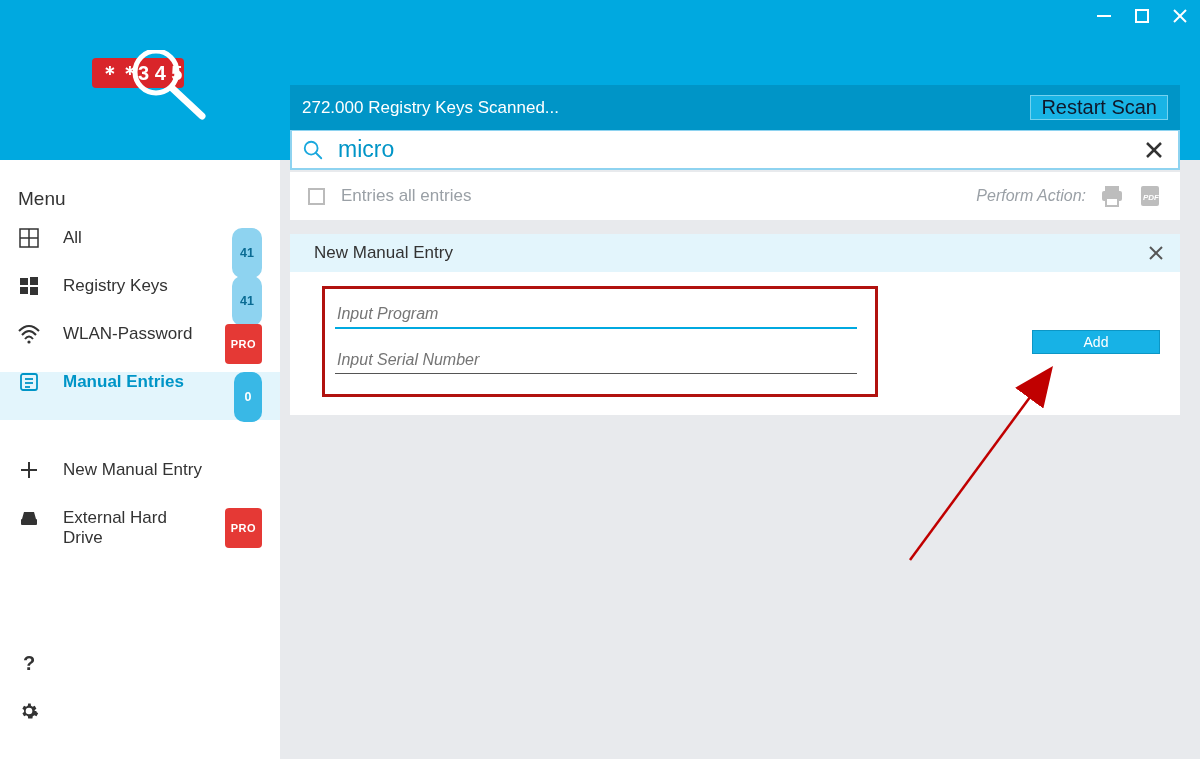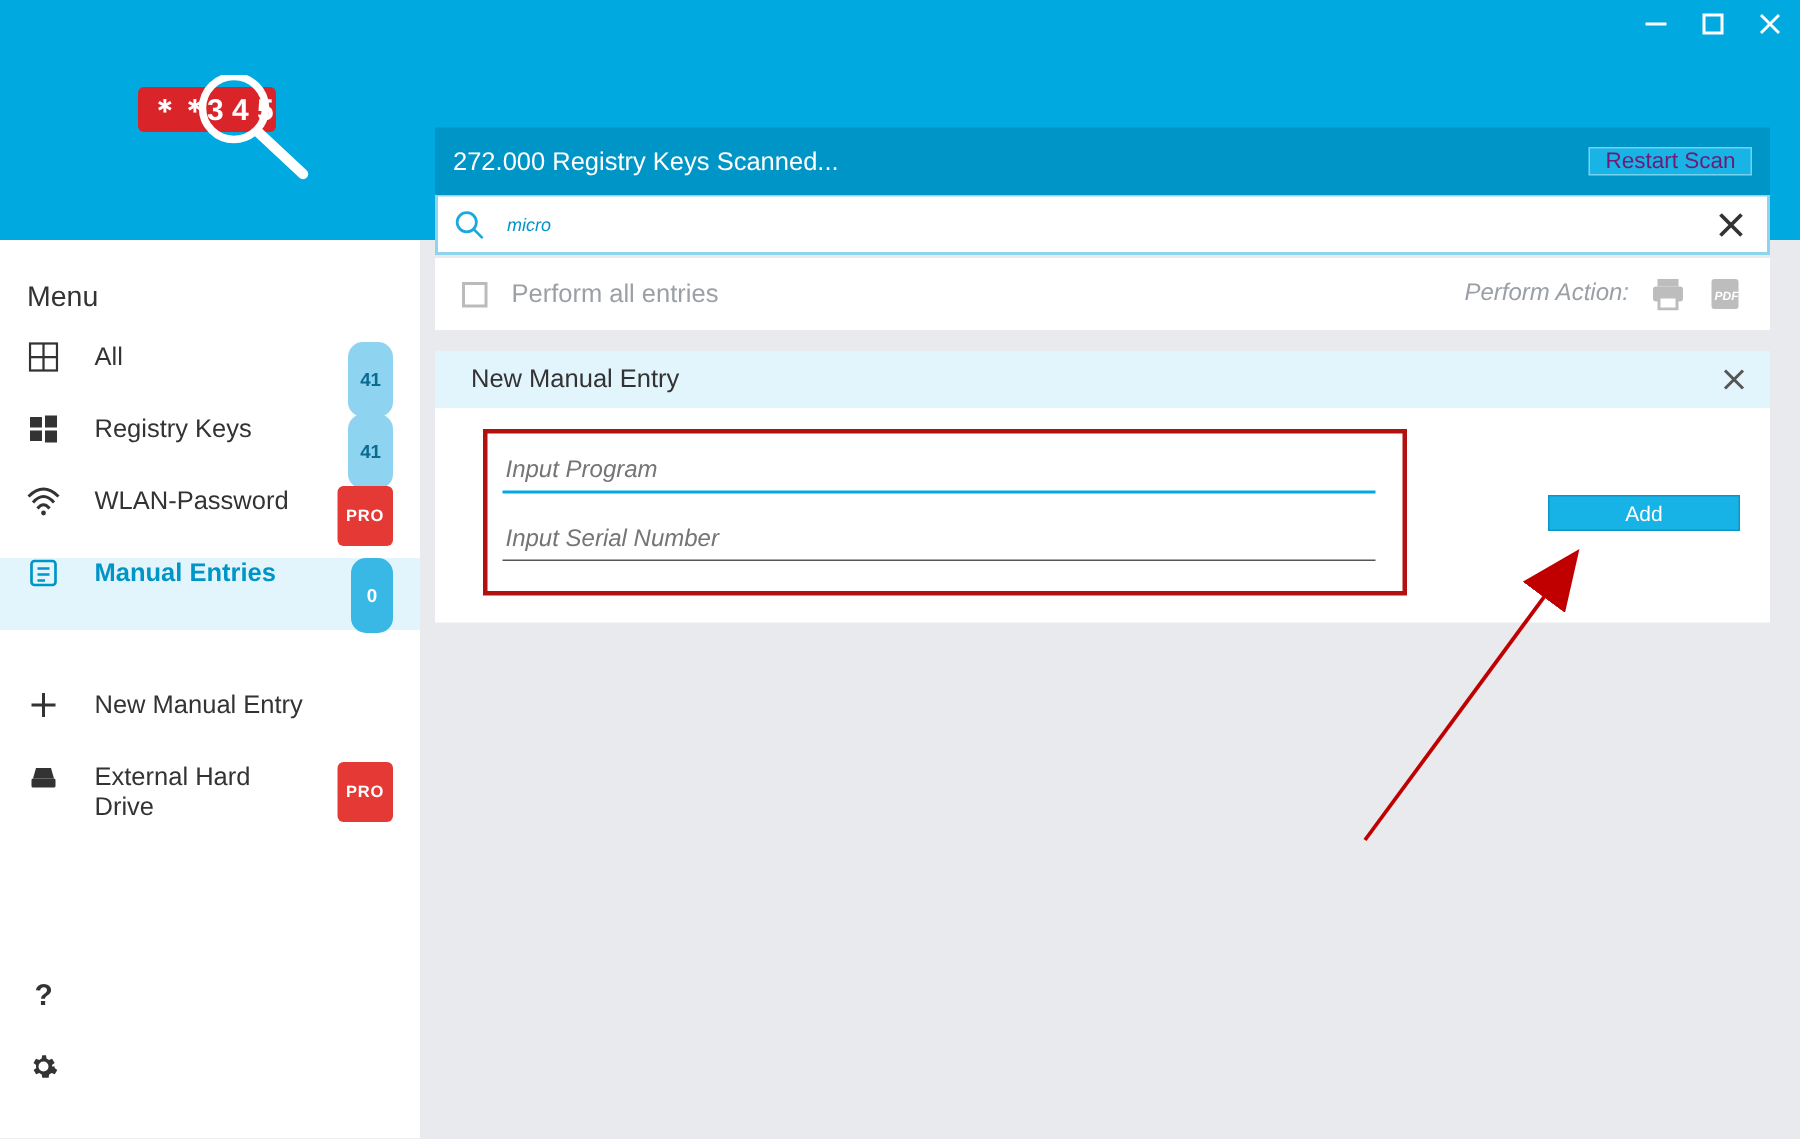--- a/index.html
+++ b/index.html
@@ -43,33 +43,33 @@
     position:absolute;top:85px;left:10px;right:20px;
     height:45px;
     background:var(--cyan-dark);
     display:flex;align-items:center;justify-content:space-between;
     color:#fff;padding:0 12px;
     font-size:17px;
   }
   .restart-btn{
     background:#18b4e5;
     border:1px solid rgba(255,255,255,.4);
-    color:#701a75;padding:0 10px;font-size:15px;cursor:pointer;
+    color:#0f172a;padding:0 10px;font-size:20px;cursor:pointer;
   }
   .search-bar{
     position:absolute;top:130px;left:10px;right:20px;
     height:40px;background:#fff;
     border:2px solid #8ed3f0;border-top-width:1px;
     display:flex;align-items:center;
     padding:0 10px;
   }
   .search-bar svg{flex:0 0 auto;}
   .search-input{
-    flex:1;border:none;outline:none;font-size:12px;color:#0095c7;
-    padding:0 14px;background:transparent;font-style:italic;
+    flex:1;border:none;outline:none;font-size:23px;color:#0095c7;
+    padding:0 14px;background:transparent;
   }
   .search-clear{cursor:pointer;padding:4px;}
   .window-controls{
     position:absolute;top:8px;right:12px;display:flex;gap:22px;
   }
   .window-controls span{color:#fff;cursor:pointer;}
 
   .body{
     flex:1;display:flex;min-height:0;
   }
@@ -128,21 +128,21 @@
     height:38px;display:flex;align-items:center;justify-content:space-between;
     padding:0 16px 0 24px;color:#333;font-size:17px;
   }
   .panel-body{
     padding:14px 20px 18px 32px;
     display:flex;align-items:flex-start;gap:30px;
   }
   .inputs-box{
     border:3px solid #b1120f;
     padding:6px 18px 8px 10px;
-    width:616px;
+    width:556px;
   }
   .underline-input{
     width:100%;border:none;border-bottom:1px solid #555;outline:none;
     font-size:16px;font-style:italic;color:#777;
     padding:6px 2px 4px 2px;margin:4px 0 12px 0;background:transparent;
   }
   .underline-input.focus{border-bottom:2px solid var(--cyan);}
   .add-area{
     margin-left:auto;align-self:center;
   }
@@ -312,21 +312,21 @@
         </span>
       </div>
     </div>
   </div>
 
   <div class="main">
 
     <div class="toolbar">
       <div class="toolbar-left">
         <span class="chk"></span>
-        <span>Perform all entries</span>
+        <span>Entries all entries</span>
       </div>
       <div class="toolbar-right">
         <span class="lbl">Perform Action:</span>
         <span class="tool-icon">
           <svg width="24" height="22" viewBox="0 0 24 22">
               <rect x="5" y="1" width="14" height="5" fill="#bdbdbd"></rect>
               <rect x="2" y="6" width="20" height="10" rx="2" fill="#bdbdbd"></rect>
               <rect x="6" y="13" width="12" height="8" fill="#fff" stroke="#bdbdbd" stroke-width="2"></rect>
             </svg>
         </span>

